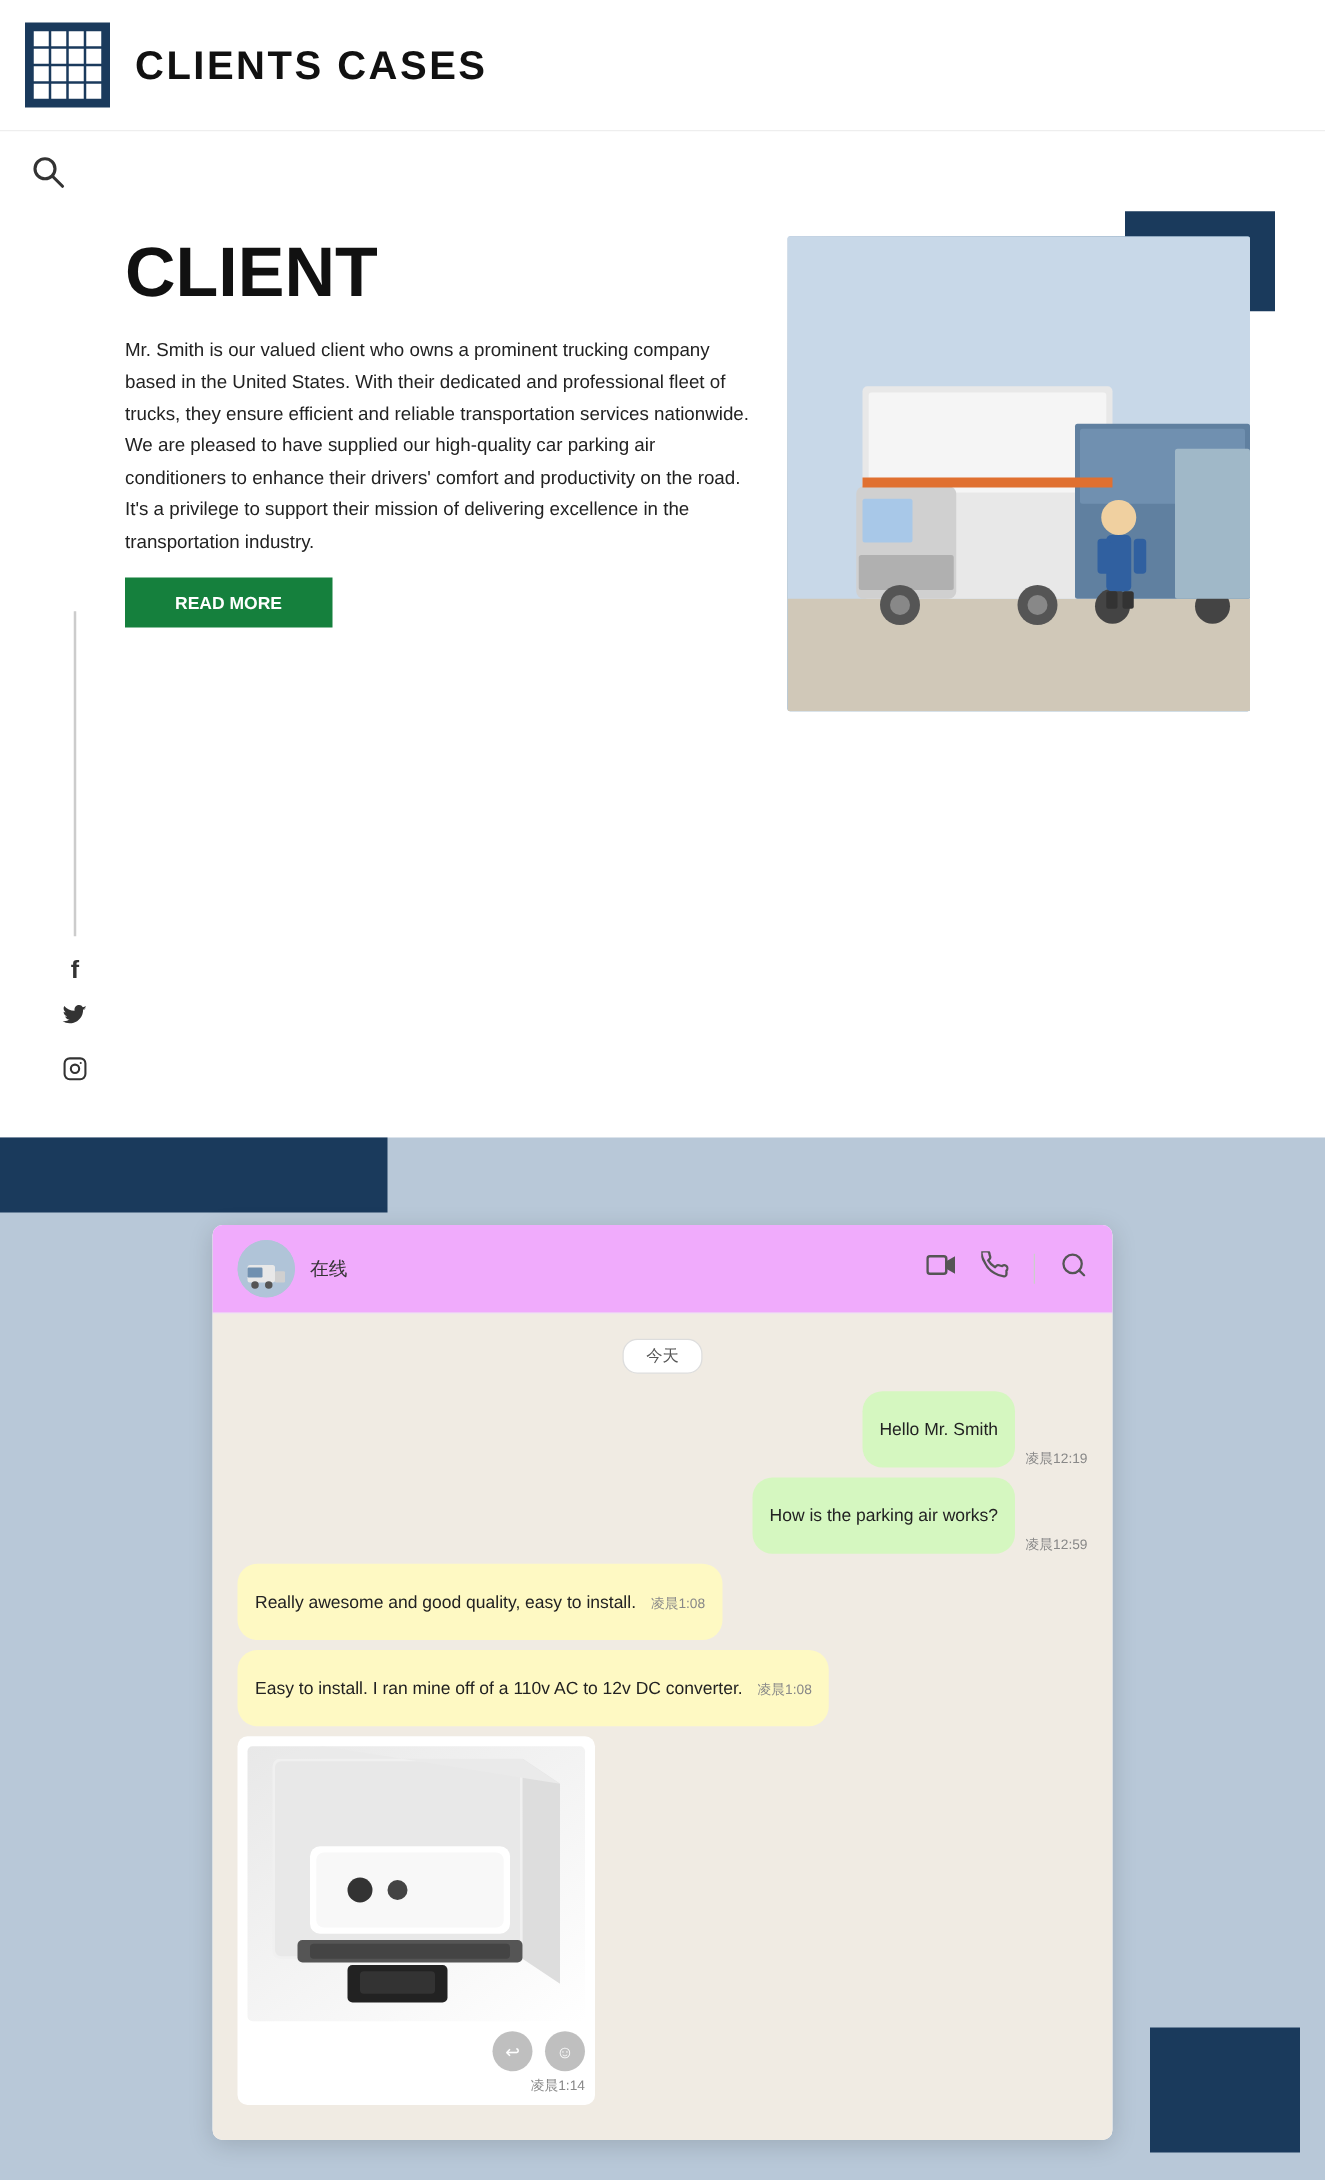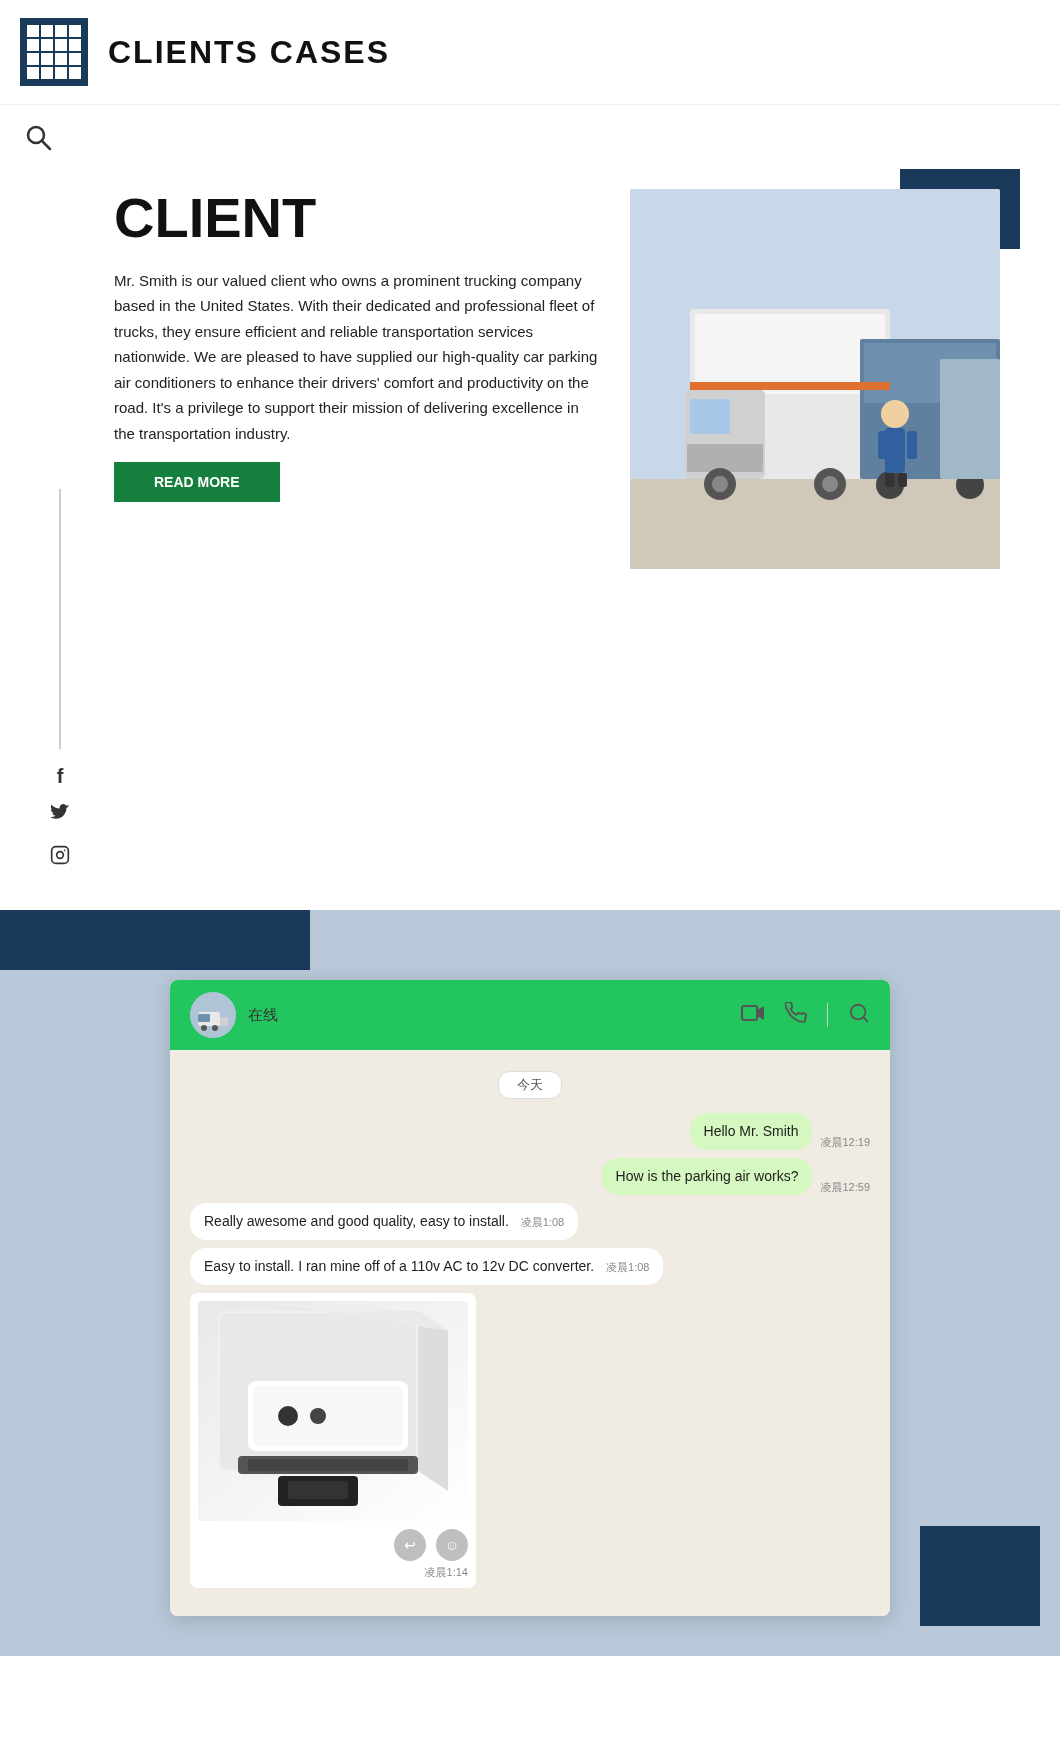--- a/index.html
+++ b/index.html
@@ -87,21 +87,20 @@
     
     .content-area {
       flex: 1;
       padding-left: 20px;
     }
 
     .client-section {
       display: flex;
       gap: 30px;
       margin-bottom: 30px;
-      margin-left: 14px;
     }
 
     .client-text {
       flex: 1;
     }
 
     .client-heading {
       font-size: 56px;
       font-weight: 900;
       color: #111;
@@ -194,21 +193,21 @@
       z-index: 2;
       background: #fff;
       border-radius: 8px;
       overflow: hidden;
       max-width: 720px;
       margin: 30px auto 0;
       box-shadow: 0 4px 20px rgba(0,0,0,0.15);
     }
 
     .chat-header {
-      background: #22c55e;
+      background: #f0abfc;
       padding: 12px 20px;
       display: flex;
       align-items: center;
       border-bottom: 1px solid #eee;
     }
 
     .chat-avatar {
       width: 46px;
       height: 46px;
       border-radius: 50%;
@@ -271,32 +270,32 @@
     }
     .msg-row.right {
       justify-content: flex-end;
     }
     .msg-row.left {
       justify-content: flex-start;
     }
 
     .msg-bubble {
       max-width: 70%;
-      padding: 8px 14px;
+      padding: 20px 14px;
       border-radius: 16px;
       font-size: 14px;
       line-height: 1.5;
       position: relative;
     }
     .msg-bubble.sent {
       background: #d5f7c0;
       color: #222;
     }
     .msg-bubble.received {
-      background: #ffffff;
+      background: #fef9c3;
       color: #222;
     }
 
     .msg-time {
       font-size: 11px;
       color: #888;
       margin-left: 8px;
       white-space: nowrap;
       align-self: flex-end;
     }

